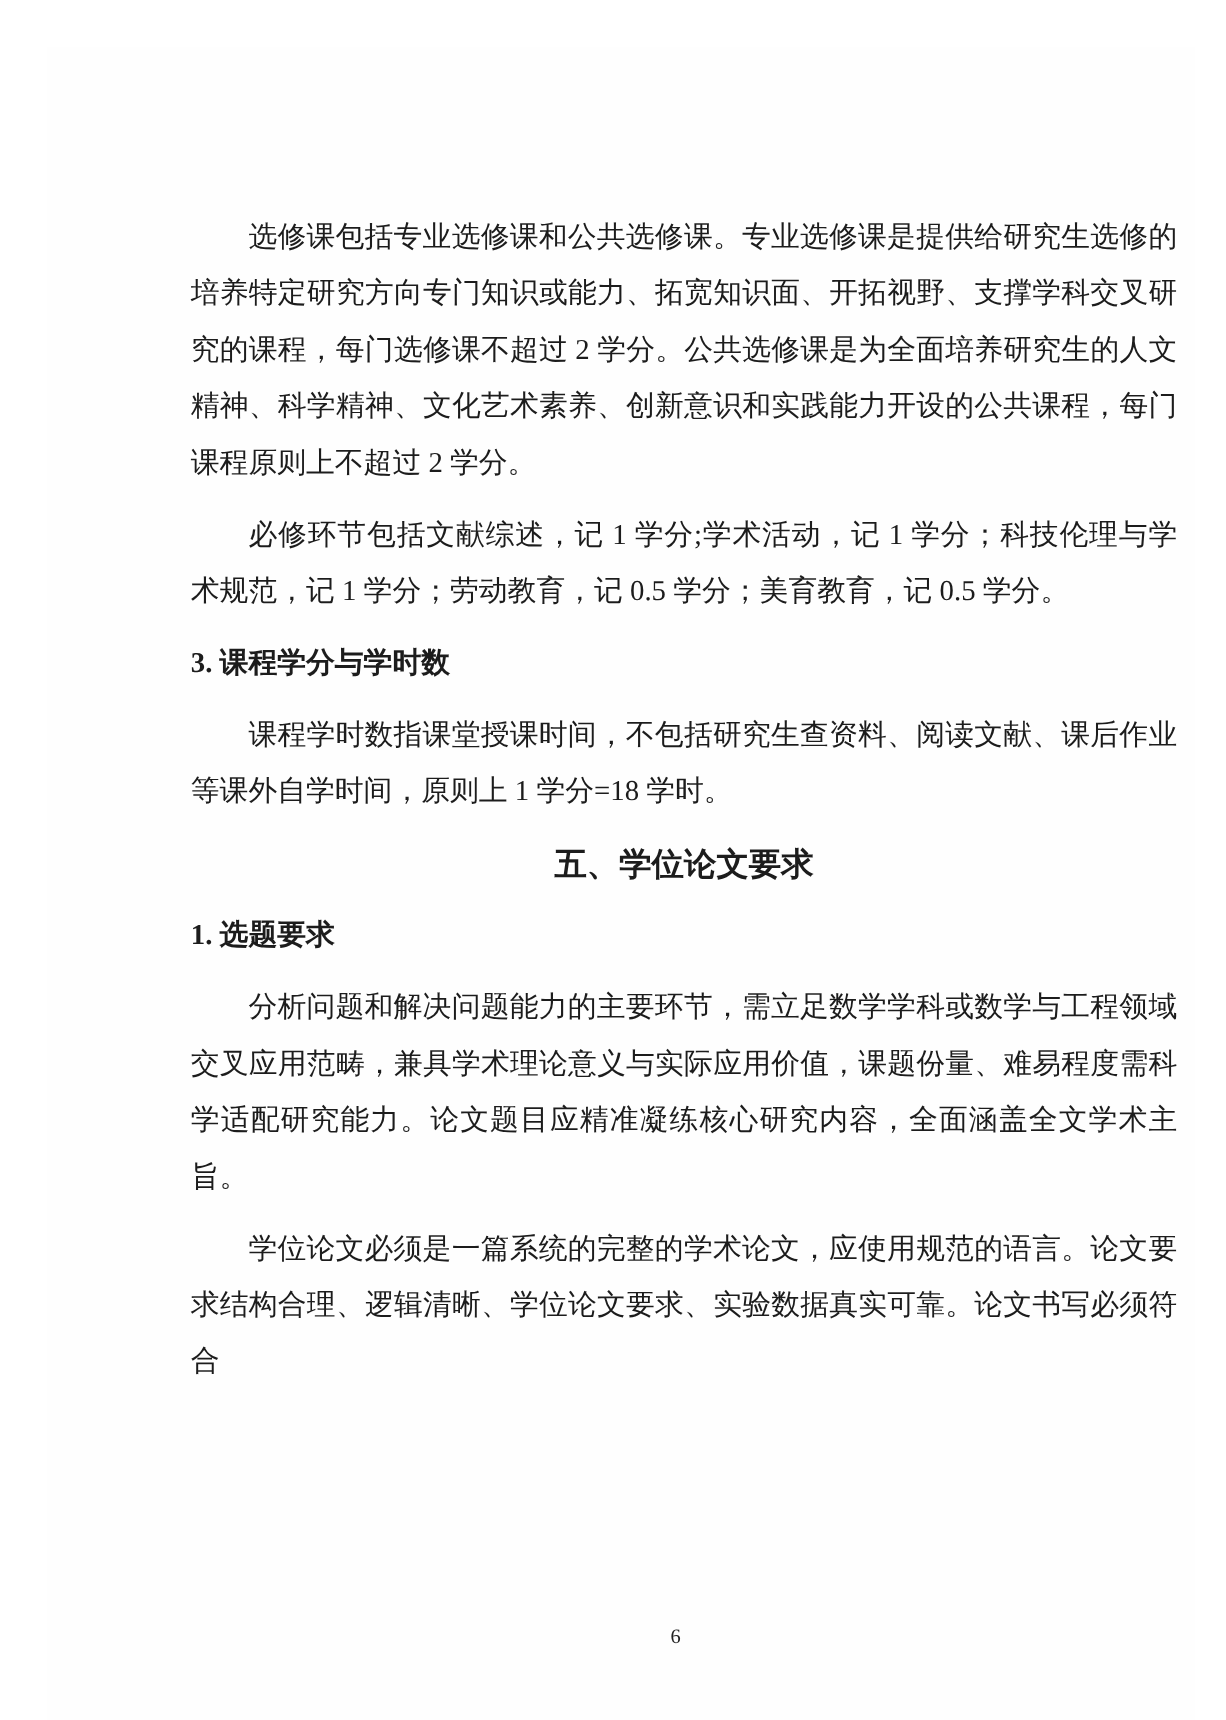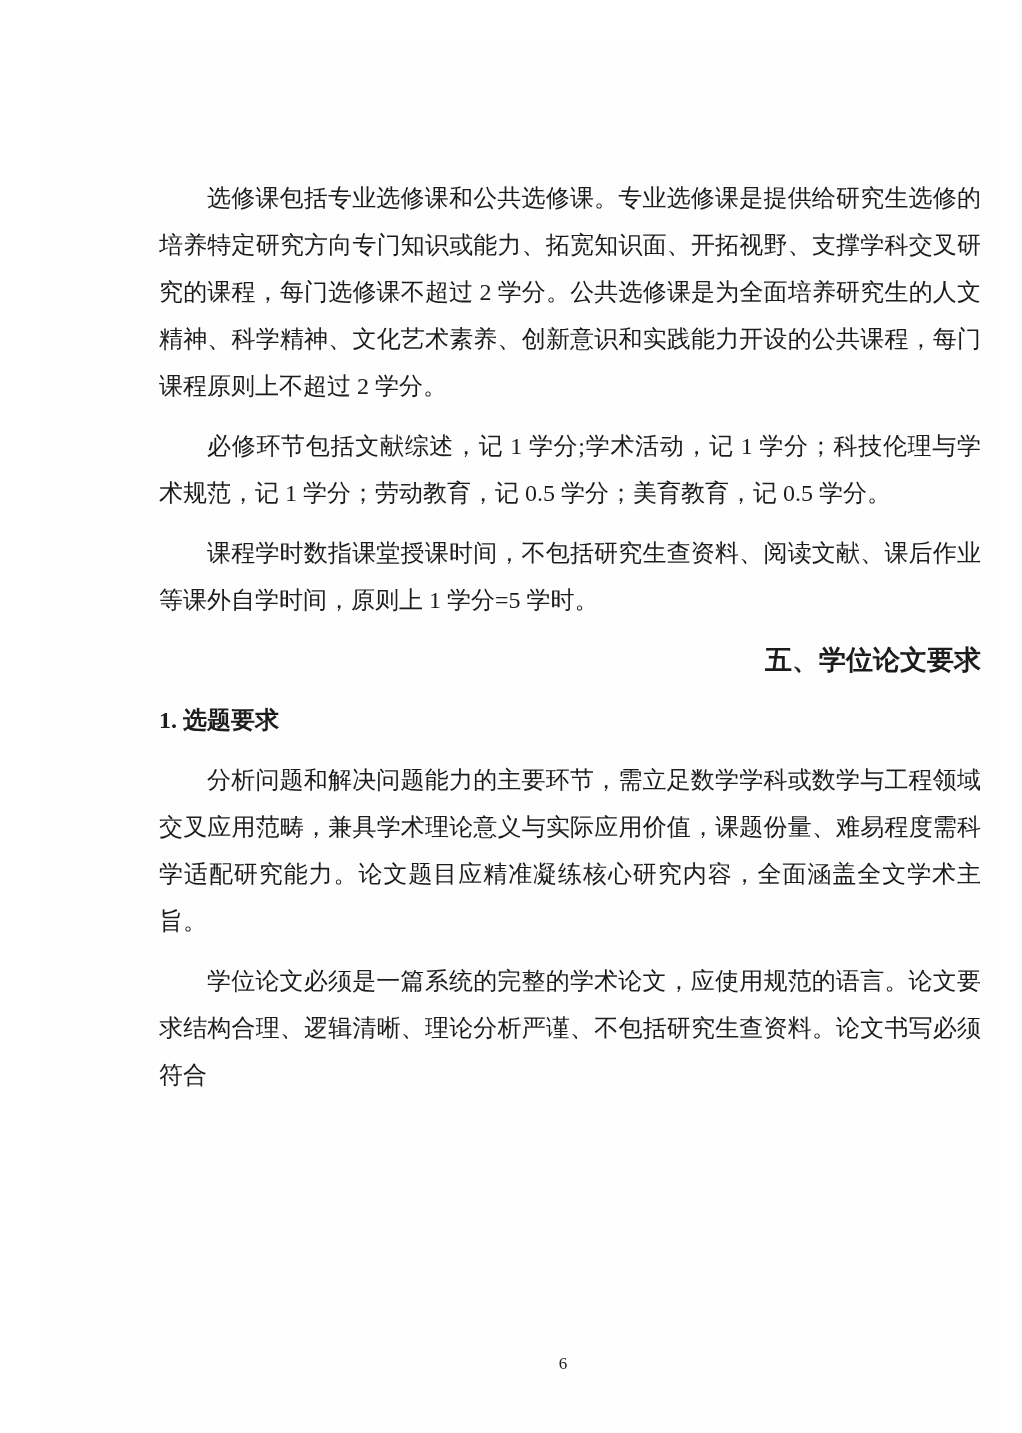--- a/index.html
+++ b/index.html
@@ -31,40 +31,41 @@
     line-height: 47px;
     font-weight: bold;
     font-family: "Liberation Serif", "DejaVu Serif", serif;
     text-align: left;
   }
   .section-heading {
     font-size: 27px;
     line-height: 47px;
     font-weight: bold;
     font-family: "Liberation Sans", "DejaVu Sans", sans-serif;
-    text-align: right;
+    text-align: center;
   }
   .footer {
     position: absolute;
     top: 1300px;
     left: 0;
     width: 100%;
     text-align: center;
     font-size: 17px;
     line-height: 24px;
     color: #222222;
   }
 </style>
 </head>
 <body>
 
 <div class="page">
   <div class="content">
     <p class="body-para">选修课包括专业选修课和公共选修课。专业选修课是提供给研究生选修的培养特定研究方向专门知识或能力、拓宽知识面、开拓视野、支撑学科交叉研究的课程，每门选修课不超过 2 学分。公共选修课是为全面培养研究生的人文精神、科学精神、文化艺术素养、创新意识和实践能力开设的公共课程，每门课程原则上不超过 2 学分。</p>
     <p class="body-para">必修环节包括文献综述，记 1 学分;学术活动，记 1 学分；科技伦理与学术规范，记 1 学分；劳动教育，记 0.5 学分；美育教育，记 0.5 学分。</p>
-    <p class="body-para">课程学时数指课堂授课时间，不包括研究生查资料、阅读文献、课后作业等课外自学时间，原则上 1 学分=5 学时。</p>
+    <h3 class="sub-heading">3. 课程学分与学时数</h3>
+    <p class="body-para">课程学时数指课堂授课时间，不包括研究生查资料、阅读文献、课后作业等课外自学时间，原则上 1 学分=18 学时。</p>
     <h2 class="section-heading">五、学位论文要求</h2>
     <h3 class="sub-heading">1. 选题要求</h3>
     <p class="body-para">分析问题和解决问题能力的主要环节，需立足数学学科或数学与工程领域交叉应用范畴，兼具学术理论意义与实际应用价值，课题份量、难易程度需科学适配研究能力。论文题目应精准凝练核心研究内容，全面涵盖全文学术主旨。</p>
-    <p class="body-para">学位论文必须是一篇系统的完整的学术论文，应使用规范的语言。论文要求结构合理、逻辑清晰、理论分析严谨、不包括研究生查资料。论文书写必须符合</p>
+    <p class="body-para">学位论文必须是一篇系统的完整的学术论文，应使用规范的语言。论文要求结构合理、逻辑清晰、学位论文要求、实验数据真实可靠。论文书写必须符合</p>
   </div>
   <div class="footer">6</div>
 </div>
 
 </body></html>

